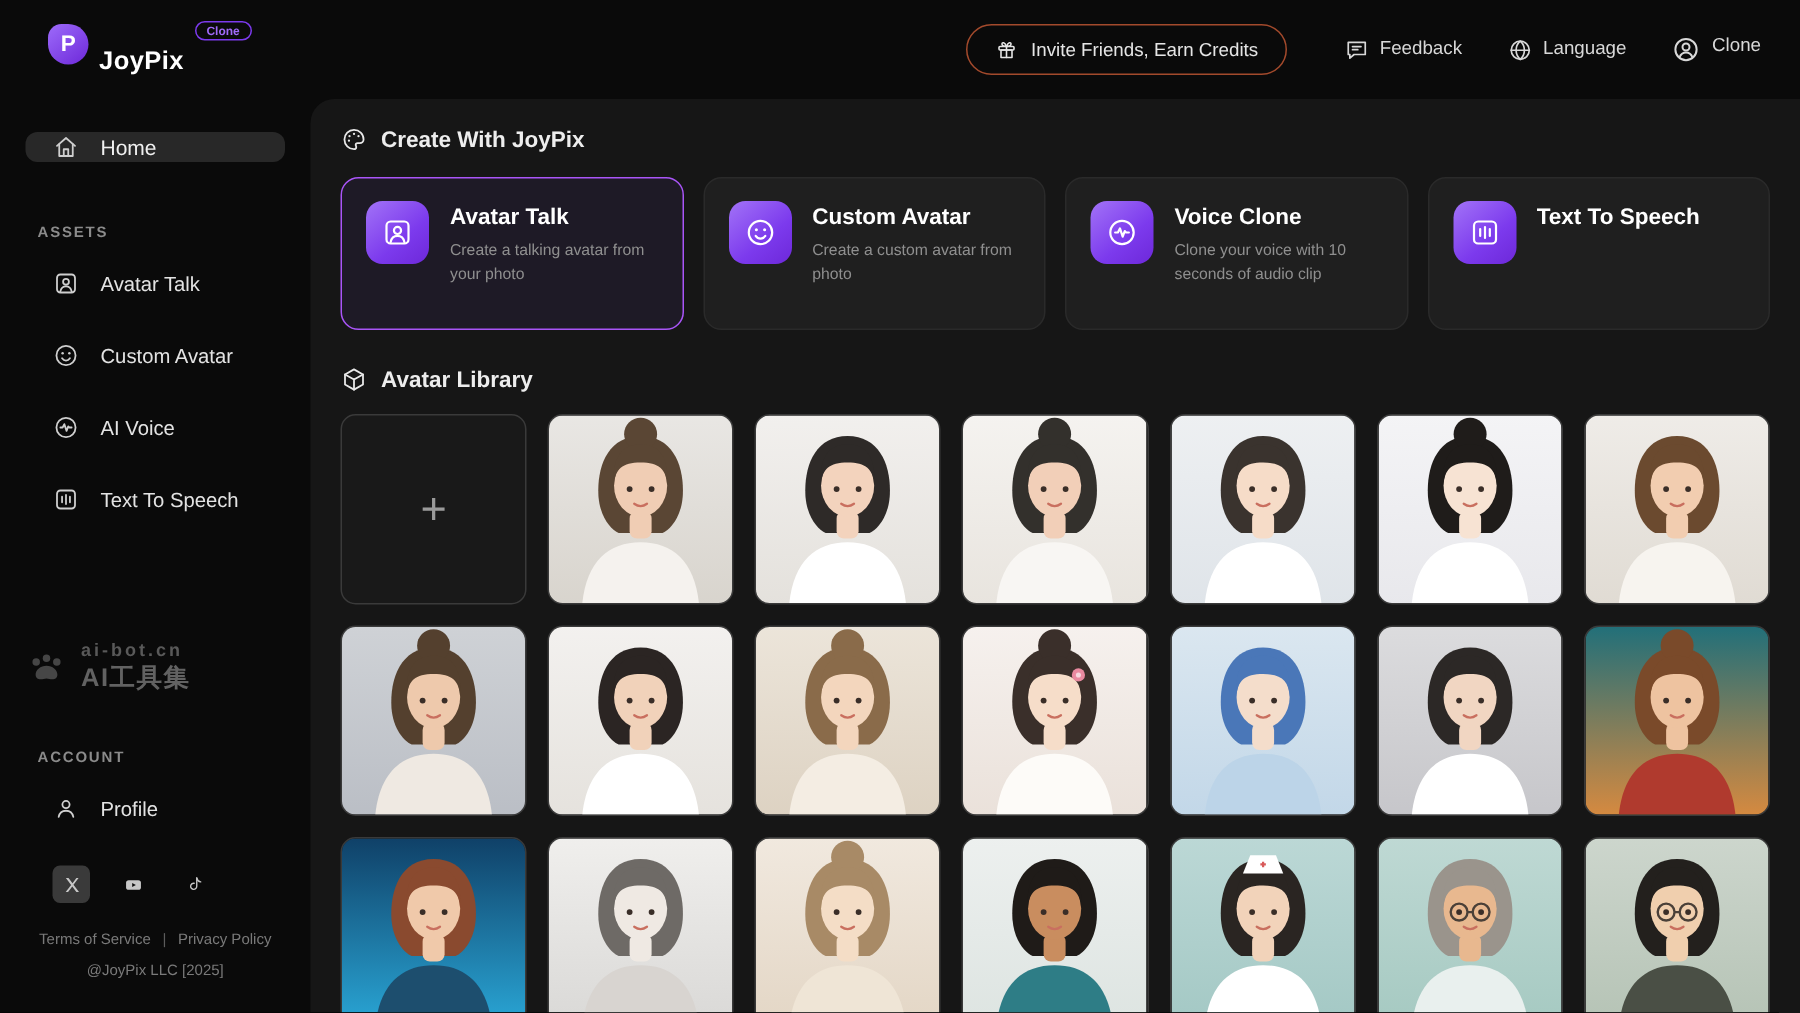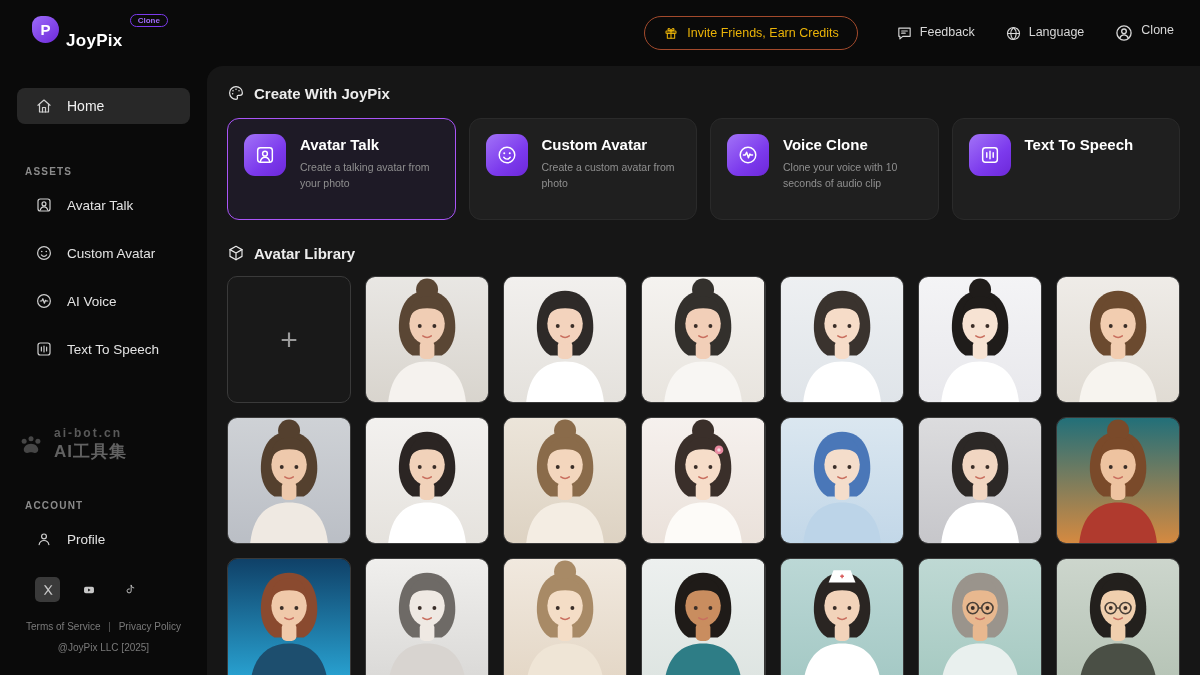--- a/index.html
+++ b/index.html
@@ -7,30 +7,30 @@
   body { font-family:"Liberation Sans", sans-serif; }
   .app { position:relative; width:1200px; height:675px; background:#0a0a0a; overflow:hidden; color:#e5e5e5; }
 
   
   .topbar { position:absolute; top:0; left:0; right:0; height:66px; display:flex; align-items:center; justify-content:space-between; padding:0 26px 0 32px; }
   .logo { display:flex; align-items:flex-start; gap:7px; cursor:pointer; }
   .logo-mark { width:27px; height:27px; border-radius:9px 50% 50% 50%; background:linear-gradient(140deg,#9d6bfa,#6d28d9); display:flex; align-items:center; justify-content:center; color:#fff; font-weight:bold; font-size:15px; }
   .logo-name { color:#fff; font-size:17px; font-weight:700; letter-spacing:.3px; margin-top:15px; }
   .beta-badge { font-size:8px; color:#a06af8; border:1px solid #7c3aed; border-radius:999px; padding:1px 7px; transform:translateY(-2px); font-weight:700; }
   .top-right { display:flex; align-items:center; gap:30px; }
-  .invite-btn { display:flex; align-items:center; gap:8px; padding:8px 18px; border-radius:999px; border:1px solid #a34a2c; color:#eab308; background:rgba(224,96,60,.05); font-size:12.5px; cursor:pointer; margin-right:8px; }
+  .invite-btn { display:flex; align-items:center; gap:8px; padding:8px 18px; border-radius:999px; border:1px solid #a34a2c; color:#e5e5e5; background:rgba(224,96,60,.05); font-size:12.5px; cursor:pointer; margin-right:8px; }
   .top-link { display:flex; align-items:flex-start; gap:7px; color:#d8d8d8; font-size:12.5px; cursor:pointer; }
   .icon { display:inline-flex; }
   .icon svg { width:17px; height:17px; }
   .invite-btn .icon svg { width:16px; height:16px; }
   .login-link .icon svg { width:20px; height:20px; }
 
   
   .sidebar { position:absolute; top:66px; left:0; width:207px; bottom:0; }
-  .home-item { margin:22px 17px 0; height:36px; display:flex; align-items:center; gap:14px; background:#282828; border-radius:8px; padding-left:18px; font-size:14px; color:#f0f0f0; cursor:pointer; }
+  .home-item { margin:22px 17px 0; height:20px; display:flex; align-items:center; gap:14px; background:#282828; border-radius:8px; padding-left:18px; font-size:14px; color:#f0f0f0; cursor:pointer; }
   .side-section-label { margin:42px 0 4px 25px; font-size:10px; letter-spacing:1.2px; color:#8b8b8b; font-weight:700; }
   .side-item { height:48px; display:flex; align-items:center; gap:14px; padding-left:35px; font-size:13.5px; color:#e3e3e3; cursor:pointer; }
   .side-item .icon, .home-item .icon { color:#cfcfcf; }
   .side-item .icon svg, .home-item .icon svg { width:18px; height:18px; }
 
   .watermark { position:absolute; top:360px; left:16px; display:flex; align-items:center; gap:8px; opacity:.8; }
   .watermark .icon { color:#555; } .watermark .icon svg { width:30px; height:30px; }
   .wm-l1 { font-size:12px; font-weight:700; letter-spacing:2px; color:#6d6d6d; }
   .wm-l2 { font-size:17px; font-weight:700; color:#787878; letter-spacing:1px; }
 

